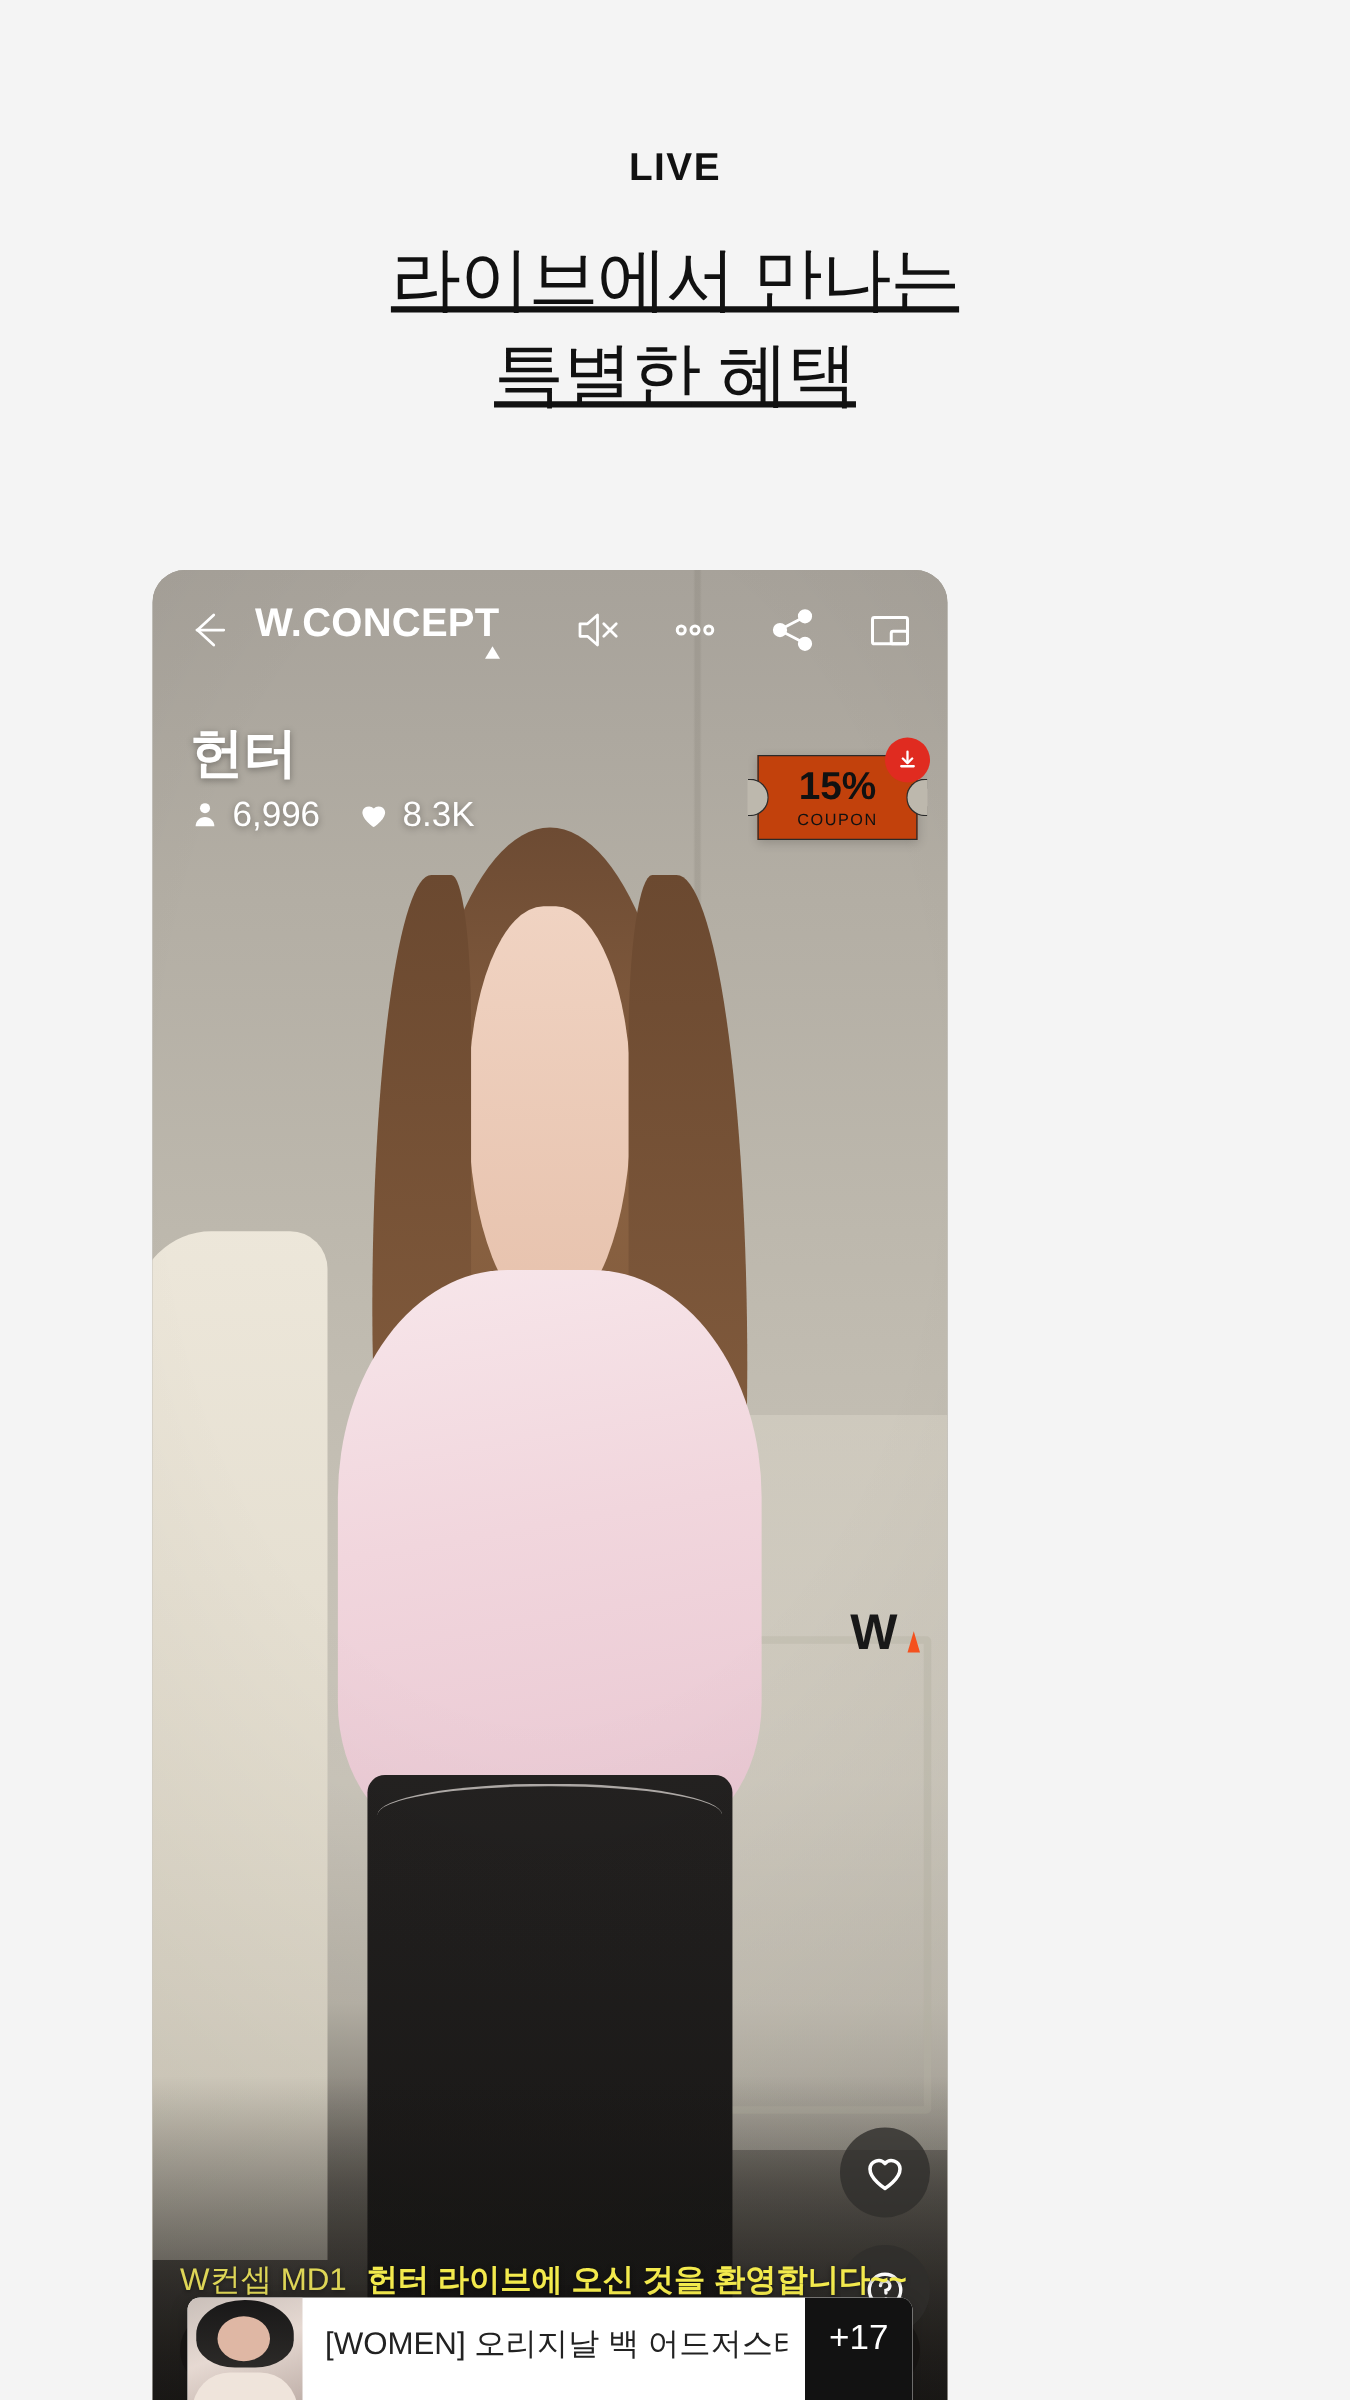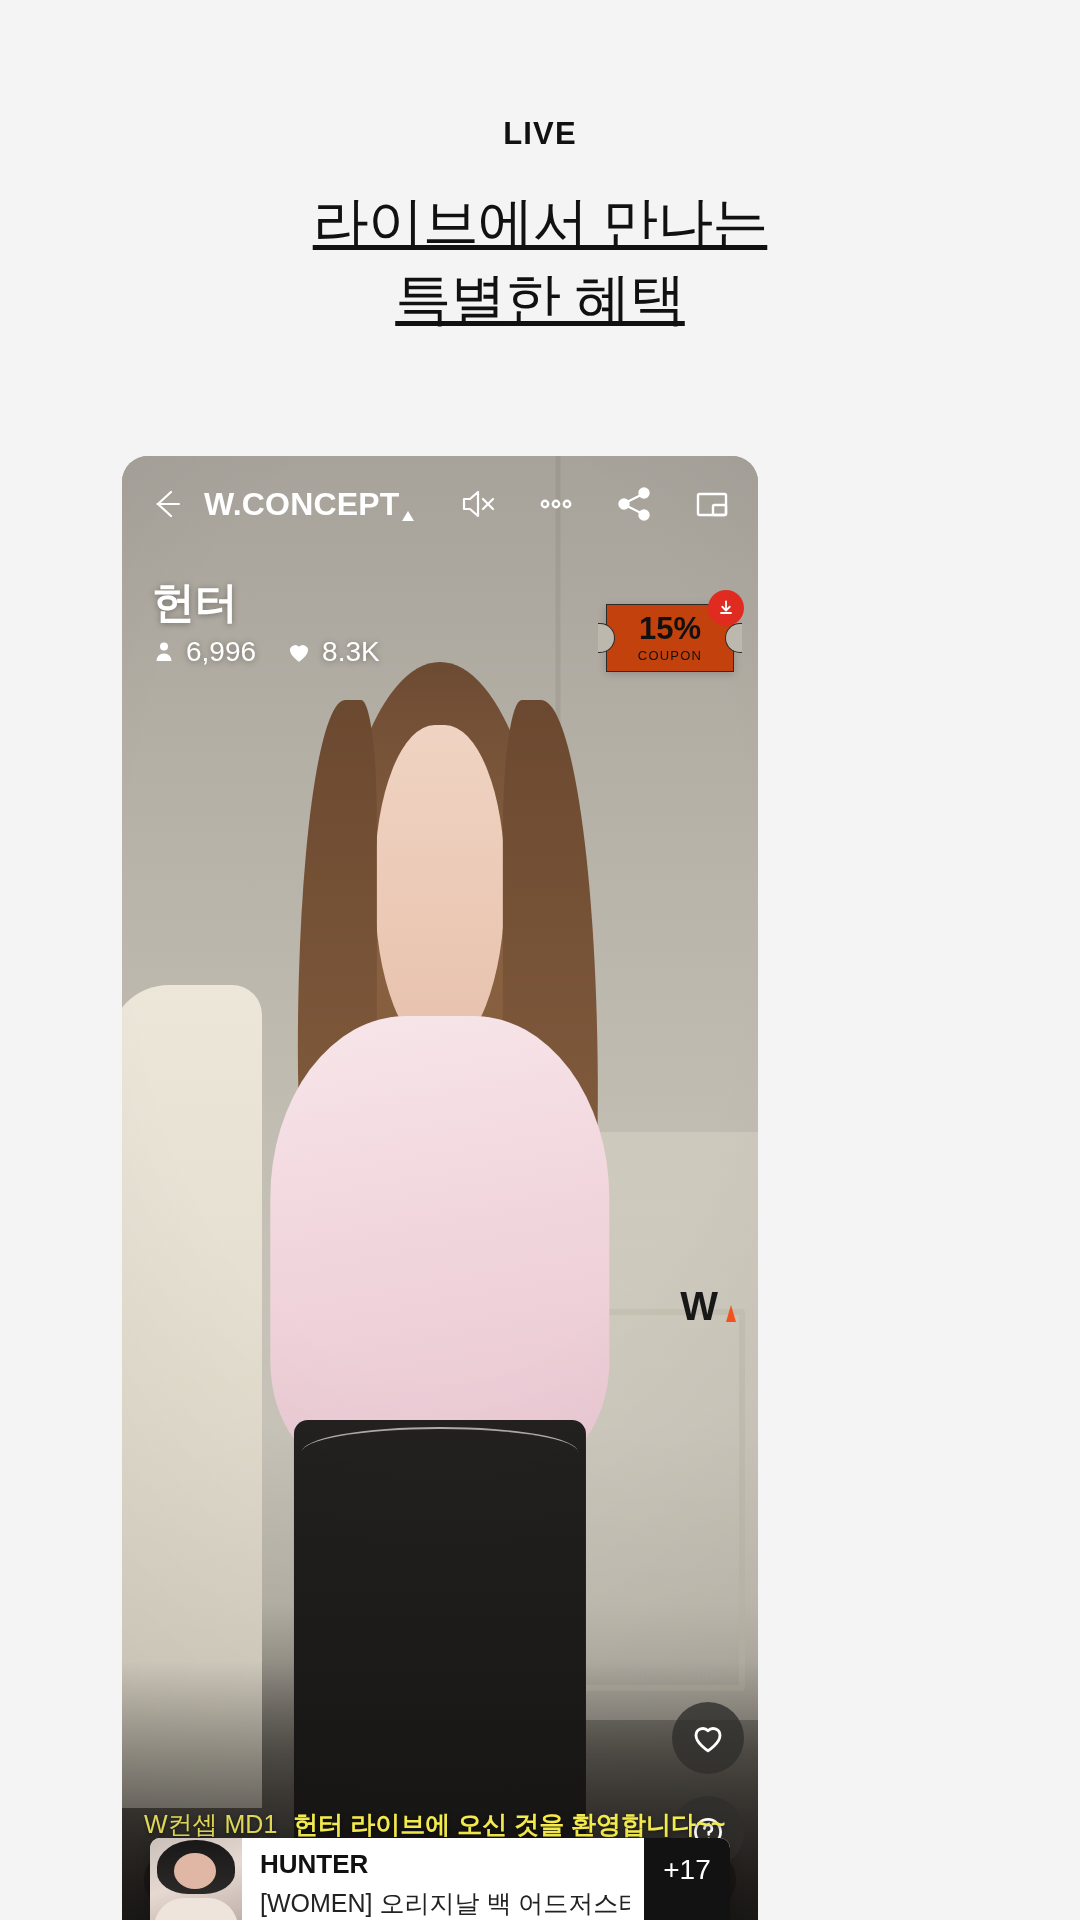--- a/index.html
+++ b/index.html
@@ -115,21 +115,21 @@
 
   
   .vid-topbar {
     position:absolute; left:0; top:0; width:100%;
     height:96px; display:flex; align-items:center;
     padding:0 26px; gap:0;
   }
   .back-icon { width:36px; height:36px; flex:0 0 auto; }
   .brand-logo {
     margin-left:20px; color:#fff; font-size:32px; font-weight:bold;
-    letter-spacing:.2px; white-space:nowrap; display:flex; align-items:flex-end;
+    letter-spacing:.2px; white-space:nowrap; display:flex; align-items:flex-end;flex-direction:column;
   }
   .brand-logo .tri {
     display:inline-block; width:0; height:0; margin-left:2px; margin-bottom:2px;
     border-left:6px solid transparent; border-right:6px solid transparent;
     border-bottom:10px solid #fff;
   }
   .topbar-actions { margin-left:auto; display:flex; align-items:center; gap:38px; }
   .ticon { width:40px; height:40px; display:block; }
 
   
@@ -392,19 +392,18 @@
     </div>
   </div>
 
   <div class="product-card">
     <div class="product-thumb">
       <div class="pt-hair"></div>
         <div class="pt-face"></div>
         <div class="pt-body"></div>
     </div>
     <div class="product-info">
-      <div class="product-brand">HUNTER</div>
       <div class="product-name">[WOMEN] 오리지날 백 어드저스터</div>
     </div>
     <div class="product-more">+17</div>
   </div>
 
 </div>
 
 </body></html>

